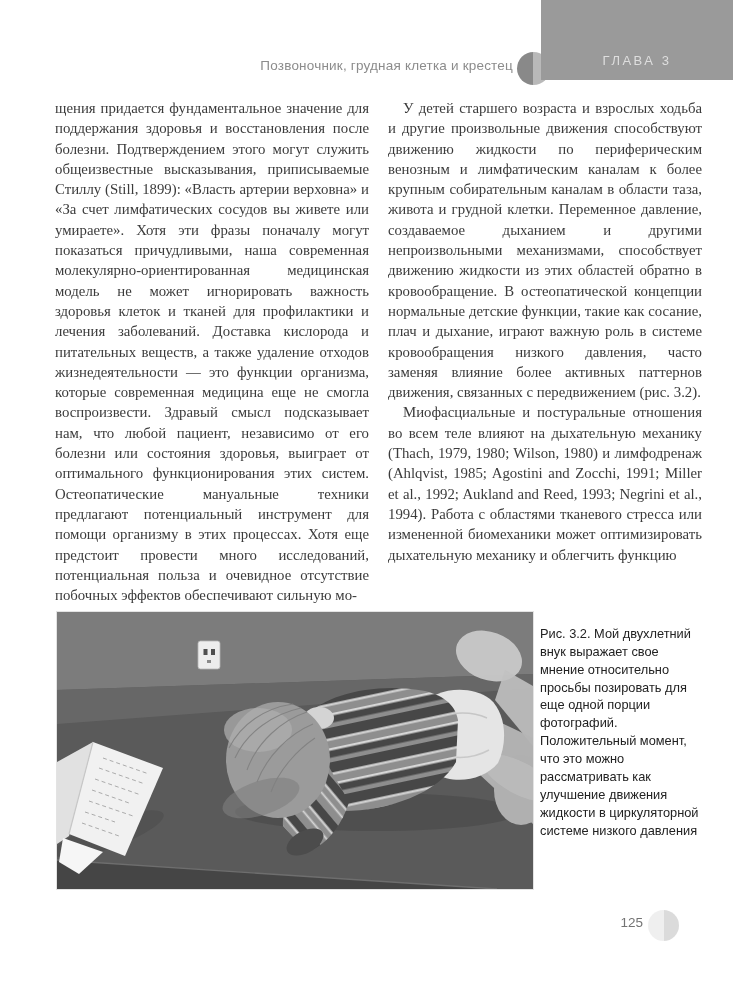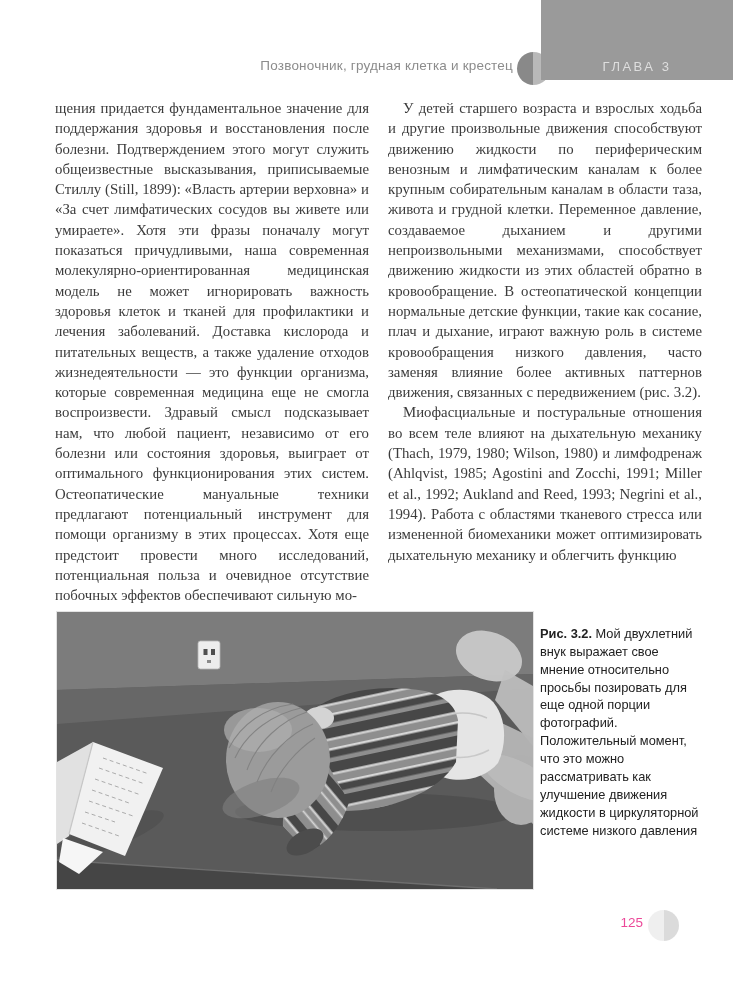--- a/index.html
+++ b/index.html
@@ -8,21 +8,21 @@
     width:749px;height:1000px;
     background:#ffffff;
     overflow:hidden;
     font-family:"Liberation Serif", serif;
   }
   
   .chapter-bar{
     position:absolute;left:541px;top:0;width:192px;height:80px;
     background:#9a9a9a;
     display:flex;align-items:flex-end;justify-content:center;
-    padding-bottom:6px;box-sizing:border-box;
+    padding-bottom:12px;box-sizing:border-box;
   }
   .chapter-bar span{
     font-family:"Liberation Sans", sans-serif;
     font-size:13px;letter-spacing:2.5px;color:#dedede;
   }
   .header-circle{
     position:absolute;left:517px;top:52px;width:33px;height:33px;
     border-radius:50%;
     background:linear-gradient(90deg,#898989 50%,#b9b9b9 50%);
   }
@@ -50,27 +50,27 @@
     outline:1px solid #e3e3e3;
     background:#5a5a5a;
   }
   .photo svg{display:block;width:100%;height:100%;}
   .caption{
     position:absolute;left:540px;top:612px;width:161px;
     font-family:"Liberation Sans", sans-serif;
     font-size:12.8px;line-height:17.9px;color:#222;
     text-align:left;
   }
-  .caption b{font-weight:bold;}
+  .caption b{font-weight:normal;}
   
   .page-number{
     position:absolute;left:600px;top:915px;width:43px;
     text-align:right;
     font-family:"Liberation Sans", sans-serif;
-    font-size:13.5px;color:#ec4899;
+    font-size:13.5px;color:#737373;
   }
   .footer-circle{
     position:absolute;left:648px;top:910px;width:31px;height:31px;
     border-radius:50%;
     background:linear-gradient(90deg,#efefef 50%,#dbdbdb 50%);
   }
 </style>
 </head>
 <body>
 

